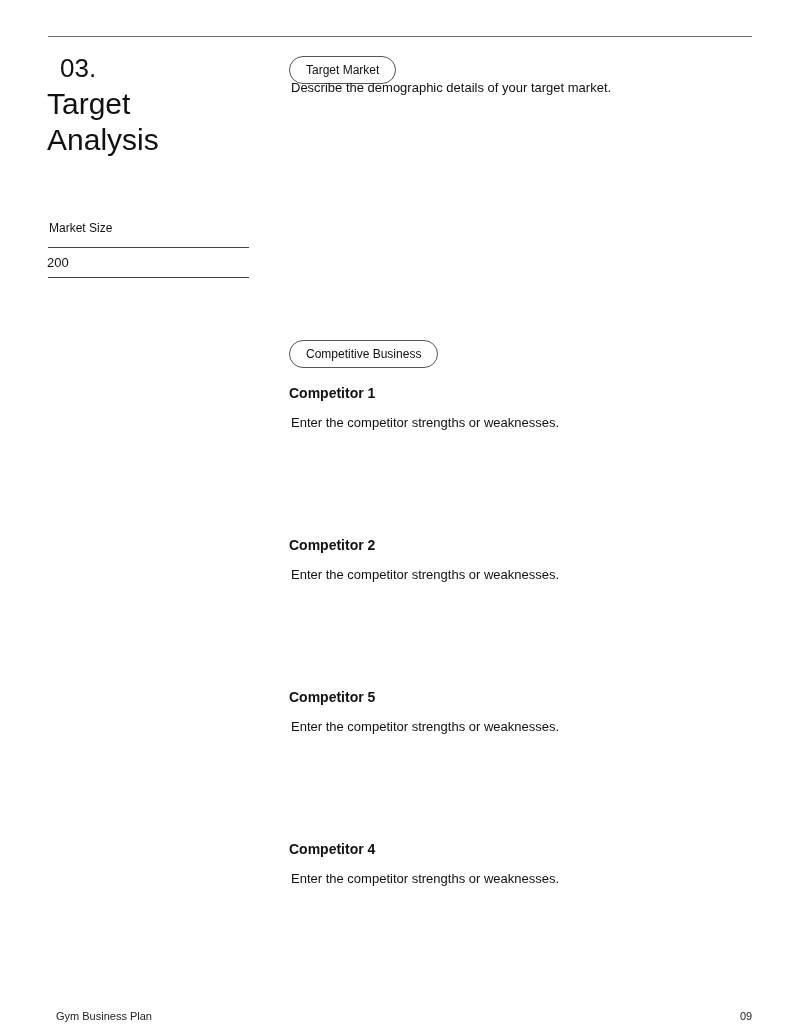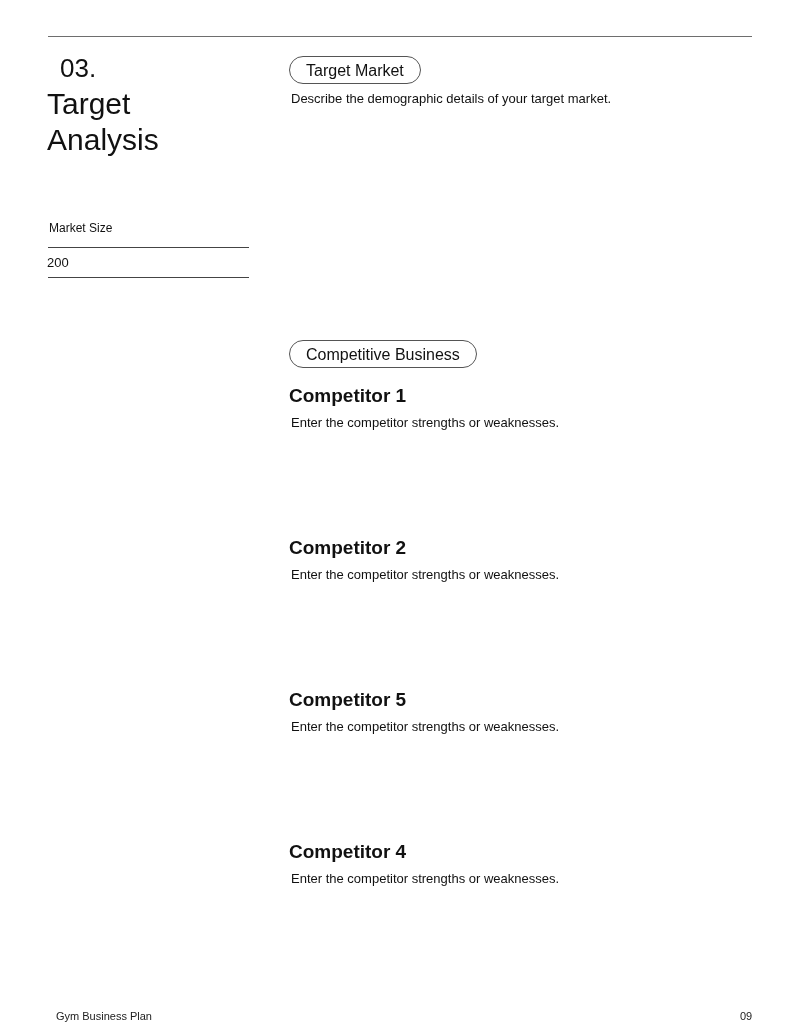--- a/index.html
+++ b/index.html
@@ -7,41 +7,41 @@
            font-family: "Liberation Sans", sans-serif; color: #111; }
     .top-rule { position: absolute; left: 48px; top: 36px; width: 704px; height: 0;
                 border-top: 1px solid #6e6e6e; }
     .section-num { position: absolute; left: 60px; top: 50px; font-size: 26px; line-height: 36px; font-weight: 400; }
     .section-title { position: absolute; left: 47px; top: 86px; font-size: 30px; line-height: 36px; font-weight: 400; width: 200px; }
     .ms-label { position: absolute; left: 49px; top: 221px; font-size: 12px; }
     .ms-rule1 { position: absolute; left: 48px; top: 247px; width: 201px; border-top: 1px solid #444; }
     .ms-value { position: absolute; left: 47px; top: 255px; font-size: 13px; }
     .ms-rule2 { position: absolute; left: 48px; top: 277px; width: 201px; border-top: 1px solid #444; }
     .pill { position: absolute; left: 289px; height: 28px; border: 1px solid #555; border-radius: 15px;
-            box-sizing: border-box; padding: 0 16px; font-size: 16px; line-height: 27px; white-space: nowrap; }
+            box-sizing: border-box; padding: 0 16px; font-size: 12px; line-height: 27px; white-space: nowrap; }
     .body-text { position: absolute; left: 291px; font-size: 13px; color: #111; }
-    .comp-heading { position: absolute; left: 289px; font-size: 19px; font-weight: 700; }
+    .comp-heading { position: absolute; left: 289px; font-size: 14px; font-weight: 700; }
     .footer-left { position: absolute; left: 56px; top: 1010px; font-size: 11px; color: #222; }
     .footer-right { position: absolute; left: 740px; top: 1010px; font-size: 11px; color: #222; }
   </style>
 </head>
 <body>
 
 <div class="top-rule"></div>
 
 <div class="section-num">03.</div>
 <div class="section-title">Target Analysis</div>
 
 <div class="ms-label">Market Size</div>
 <div class="ms-rule1"></div>
 <div class="ms-value">200</div>
 <div class="ms-rule2"></div>
 
 <div class="pill" style="top:56px;">Target Market</div>
-<div class="body-text" style="top:91px;">Describe the demographic details of your target market.</div>
+<div class="body-text" style="top:80px;">Describe the demographic details of your target market.</div>
 
 <div class="pill" style="top:340px;">Competitive Business</div>
 
 <div class="comp-heading" style="top:385px;">Competitor 1</div>
 <div class="body-text" style="top:415px;">Enter the competitor strengths or weaknesses.</div>
 
 <div class="comp-heading" style="top:537px;">Competitor 2</div>
 <div class="body-text" style="top:567px;">Enter the competitor strengths or weaknesses.</div>
 
 <div class="comp-heading" style="top:689px;">Competitor 5</div>

